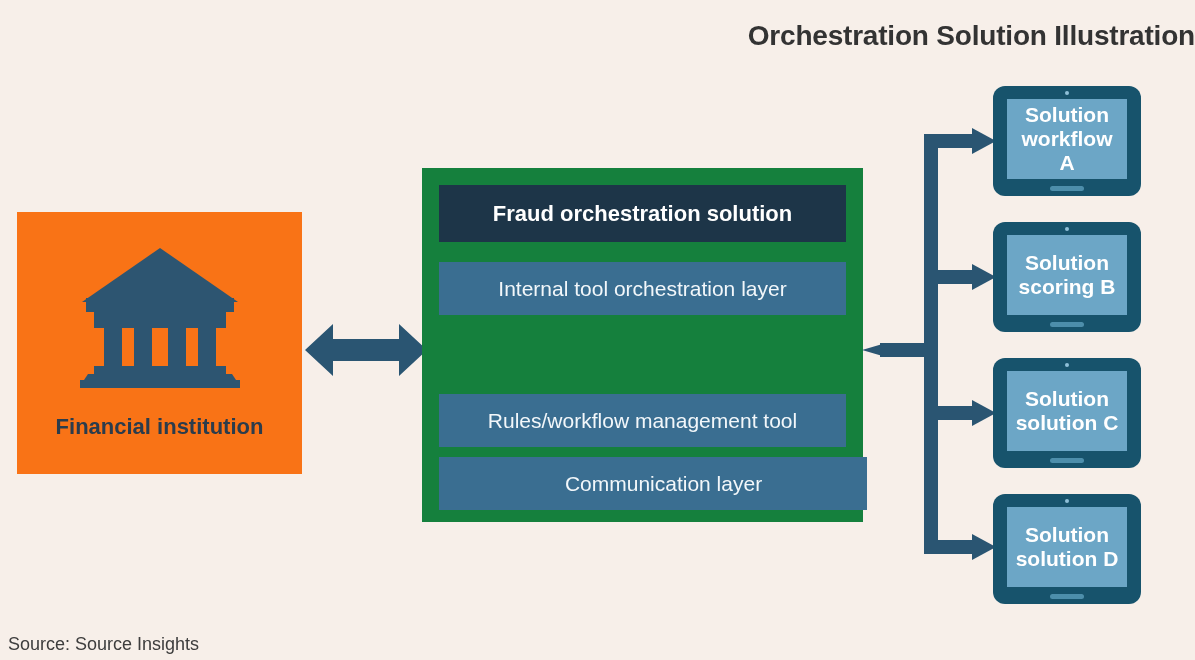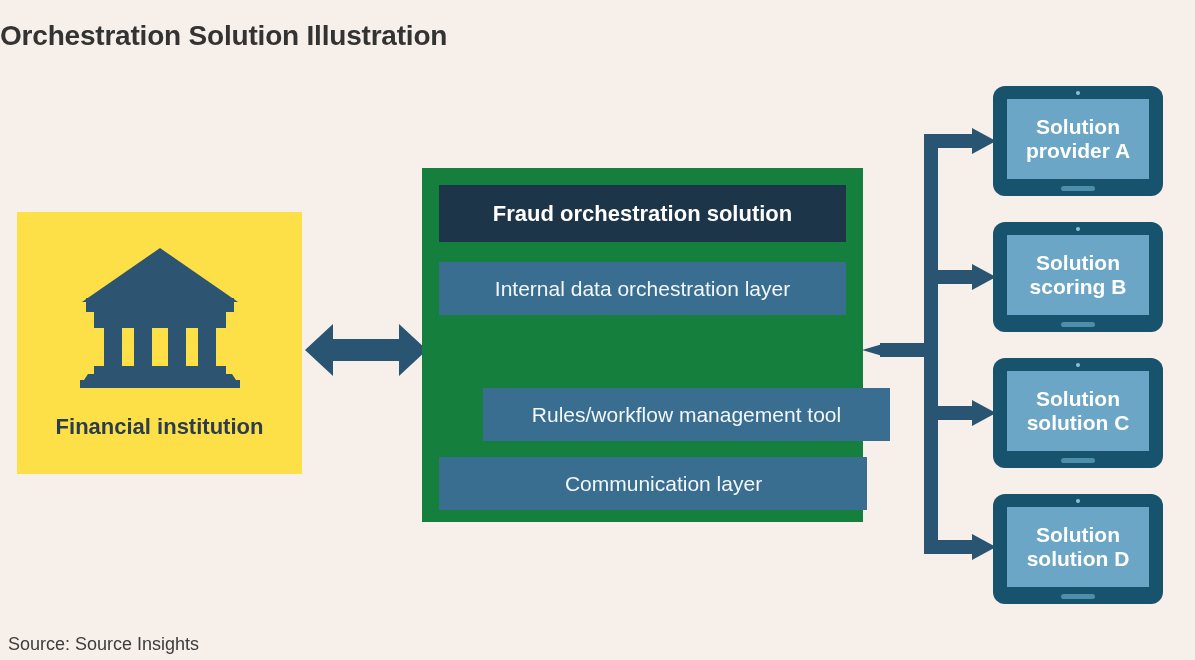--- a/index.html
+++ b/index.html
@@ -20,21 +20,21 @@
     width: 1195px;
     height: 660px;
   }
 
   
   .title {
     position: absolute;
     left: 0;
     top: 20px;
     width: 1195px;
-    text-align: left;
+    text-align: right;
     font-size: 28px;
     font-weight: bold;
     color: #333333;
     letter-spacing: -0.2px;
   }
 
   
   .source {
     position: absolute;
     left: 8px;
@@ -43,21 +43,21 @@
     color: #3d3d3d;
   }
 
   
   .fi-panel {
     position: absolute;
     left: 17px;
     top: 212px;
     width: 285px;
     height: 262px;
-    background: #fde047;
+    background: #f97316;
   }
   .fi-icon {
     position: absolute;
     left: 50%;
     top: 28px;
     transform: translateX(-50%);
     width: 160px;
     height: 150px;
   }
   .fi-label {
@@ -114,37 +114,37 @@
     display: flex;
     align-items: center;
     justify-content: center;
   }
   .stack-row-label {
     font-size: 21px;
     color: #f2f7fa;
   }
   .row-0 { top: 94px; }
   .row-1 { top: 159px; }
-  .row-2 { top: 220px; margin-left: 44px; }
+  .row-2 { top: 226px; }
   .row-3 { top: 289px; padding-left: 21px; }
 
   
   .connector {
     position: absolute;
     left: 860px;
     top: 80px;
     width: 160px;
     height: 500px;
   }
 
   
   .provider {
     position: absolute;
     left: 993px;
-    width: 170px;
+    width: 148px;
     height: 110px;
     background: #17536c;
     border-radius: 12px;
   }
   .provider-screen {
     position: absolute;
     left: 14px;
     top: 13px;
     right: 14px;
     bottom: 17px;
@@ -221,21 +221,21 @@
     <svg viewBox="0 0 122 60" width="122" height="60" aria-hidden="true">
       <polygon fill="#2a5572" points="0,30 28,4 28,19 94,19 94,4 122,30 94,56 94,41 28,41 28,56"></polygon>
     </svg>
   </div>
 
   <div class="stack-panel">
     <div class="stack-head">
       <span class="stack-head-label">Fraud orchestration solution</span>
     </div>
     <div class="stack-row row-0">
-      <span class="stack-row-label">Internal data orchestration layer</span>
+      <span class="stack-row-label">Internal tool orchestration layer</span>
     </div>
     <div class="stack-row row-2">
       <span class="stack-row-label">Rules/workflow management tool</span>
     </div>
     <div class="stack-row row-3">
       <span class="stack-row-label">Communication layer</span>
     </div>
   </div>
 
   <div class="connector">
@@ -258,21 +258,21 @@
 
         <rect x="64" y="460" width="54" height="14"></rect>
         <polygon points="112,454 136,467 112,480"></polygon>
       </g>
     </svg>
   </div>
 
   <div class="provider prov-0">
     <span class="provider-cam"></span>
     <div class="provider-screen">
-      <span class="provider-label"><span>Solution</span><br><span>provider A</span></span>
+      <span class="provider-label"><span>Solution</span><br><span>workflow A</span></span>
     </div>
     <span class="provider-home"></span>
   </div>
 
   <div class="provider prov-1">
     <span class="provider-cam"></span>
     <div class="provider-screen">
       <span class="provider-label"><span>Solution</span><br><span>scoring B</span></span>
     </div>
     <span class="provider-home"></span>

